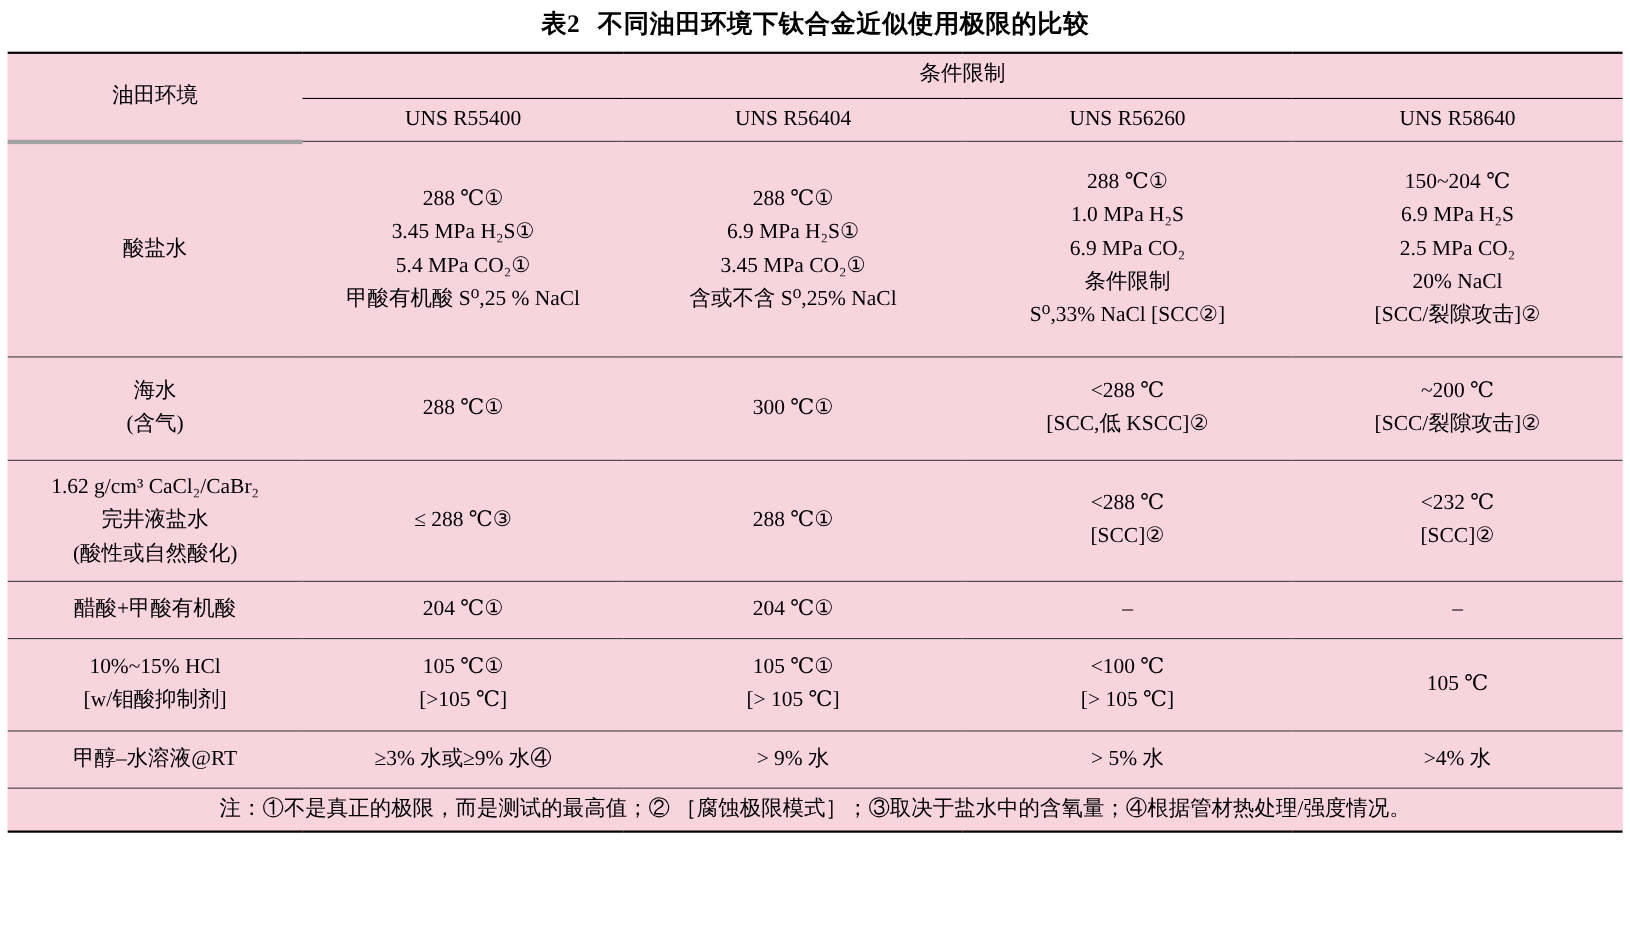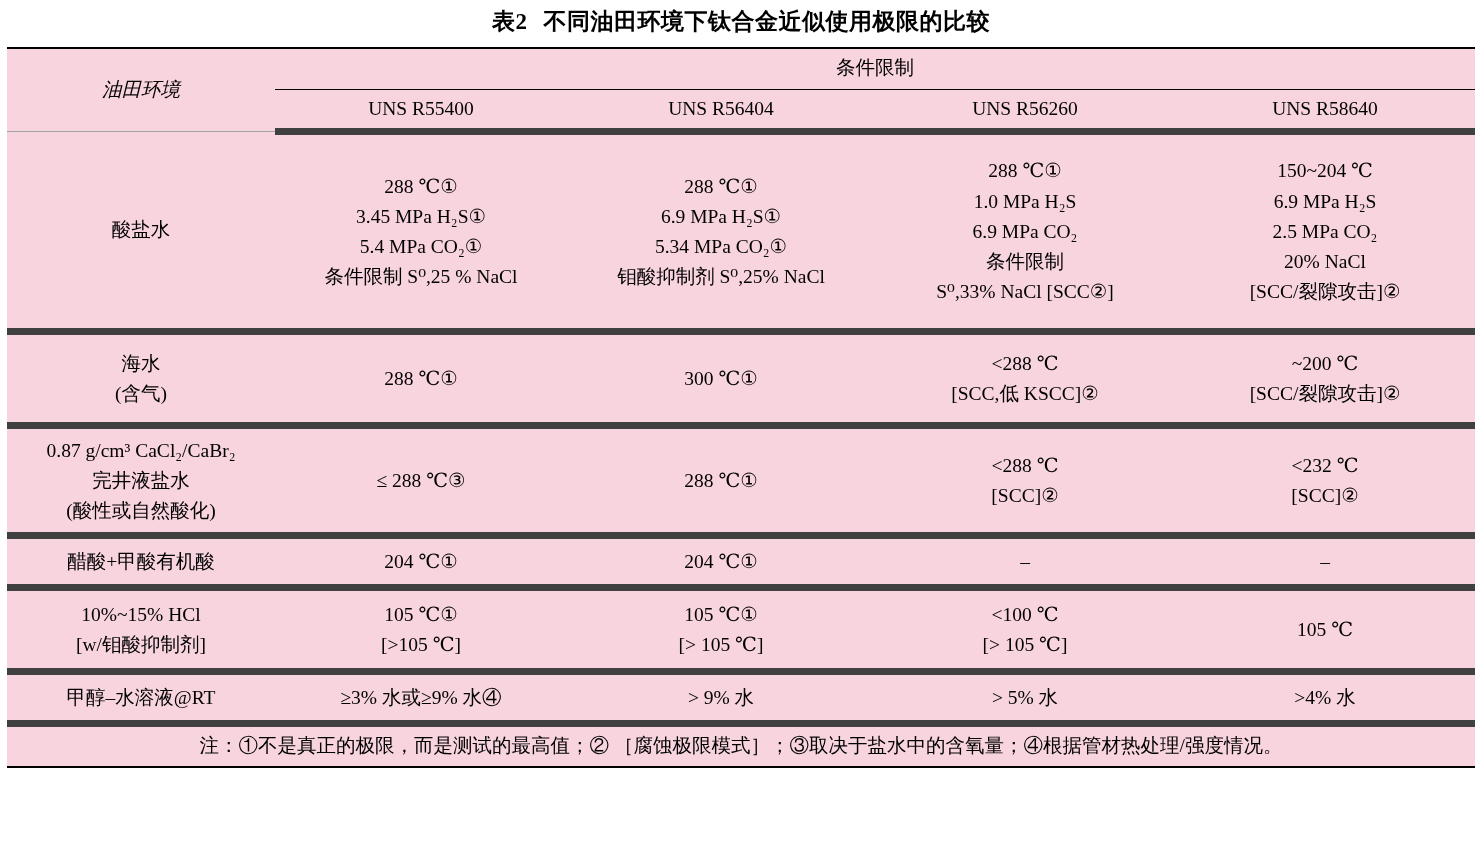--- a/index.html
+++ b/index.html
@@ -43,21 +43,21 @@
     text-align: center;
     vertical-align: middle;
     font-weight: normal;
     font-size: 19.5px;
     line-height: 1.55;
     padding: 4px 6px;
     font-family: "Liberation Serif", "DejaVu Serif", serif;
   }
   .rule-top td { border-top: 2.5px solid #000; }
   .rule-bottom td { border-bottom: 2.5px solid #000; }
-  .thin-bottom td { border-bottom: 7px solid #404040; }
+  .thin-bottom td { border-bottom: 1px solid #404040; }
   .hdr-env {
     border-bottom: 1px solid #000;
   }
   .hdr-group {
     border-bottom: 1px solid #000;
   }
   .col-env { width: 268px; }
   .col-a { width: 292px; }
   .col-b { width: 308px; }
   .col-c { width: 300px; }
@@ -84,45 +84,45 @@
   <table class="data">
     <colgroup>
       <col class="col-env">
         <col class="col-a">
         <col class="col-b">
         <col class="col-c">
         <col class="col-d">
     </colgroup>
     <tbody>
       <tr class="rule-top">
-        <td rowspan="2" class="hdr-env" style="border-bottom:1px solid #a3a3a3;font-style:italic;">油田环境</td>
+        <td rowspan="2" class="hdr-env" style="border-bottom:4px solid #a3a3a3;">油田环境</td>
         <td colspan="4" class="hdr-group" style="padding-bottom:6px;">条件限制</td>
       </tr>
       <tr class="thin-bottom">
         <td>UNS R55400</td>
         <td>UNS R56404</td>
         <td>UNS R56260</td>
         <td>UNS R58640</td>
       </tr>
 
       <tr class="thin-bottom row-tall">
         <td class="cell-lines">
           <div>酸盐水</div>
         </td>
         <td class="cell-lines">
           <div>288 ℃①</div>
           <div>3.45 MPa H₂S①</div>
           <div>5.4 MPa CO₂①</div>
-          <div>条件限制 S⁰,25 % NaCl</div>
+          <div>甲酸有机酸 S⁰,25 % NaCl</div>
         </td>
         <td class="cell-lines">
           <div>288 ℃①</div>
           <div>6.9 MPa H₂S①</div>
-          <div>5.34 MPa CO₂①</div>
-          <div>钼酸抑制剂 S⁰,25% NaCl</div>
+          <div>3.45 MPa CO₂①</div>
+          <div>含或不含 S⁰,25% NaCl</div>
         </td>
         <td class="cell-lines">
           <div>288 ℃①</div>
           <div>1.0 MPa H₂S</div>
           <div>6.9 MPa CO₂</div>
           <div>条件限制</div>
           <div>S⁰,33% NaCl [SCC②]</div>
         </td>
         <td class="cell-lines">
           <div>150~204 ℃</div>
@@ -149,21 +149,21 @@
           <div>[SCC,低 KSCC]②</div>
         </td>
         <td class="cell-lines">
           <div>~200 ℃</div>
           <div>[SCC/裂隙攻击]②</div>
         </td>
       </tr>
 
       <tr class="thin-bottom" style="height:110px;">
         <td class="cell-lines">
-          <div>0.87 g/cm³ CaCl₂/CaBr₂</div>
+          <div>1.62 g/cm³ CaCl₂/CaBr₂</div>
           <div>完井液盐水</div>
           <div>(酸性或自然酸化)</div>
         </td>
         <td class="cell-lines">
           <div>≤ 288 ℃③</div>
         </td>
         <td class="cell-lines">
           <div>288 ℃①</div>
         </td>
         <td class="cell-lines">

